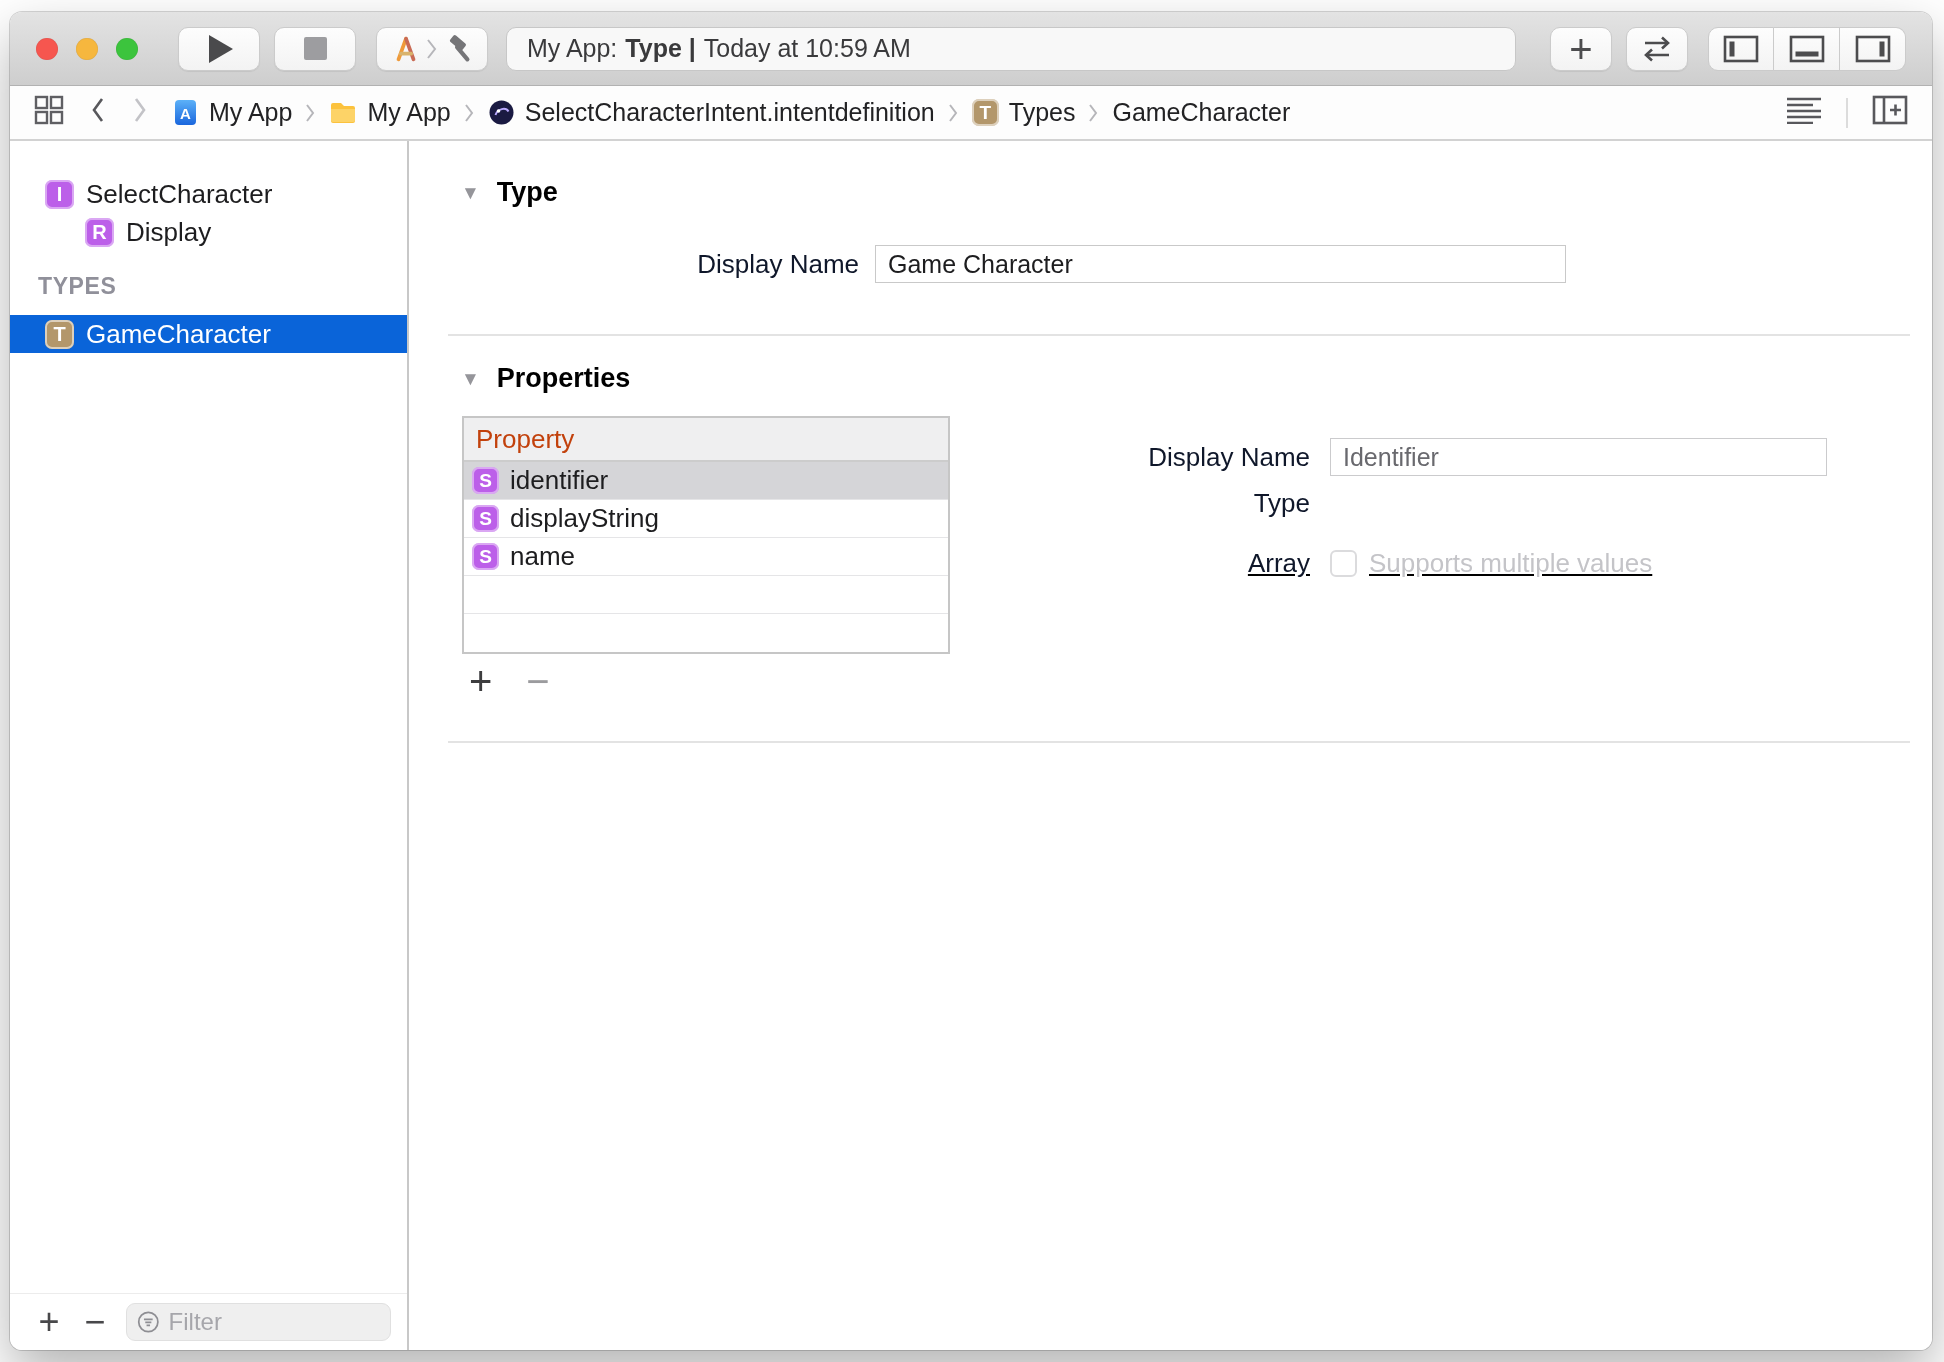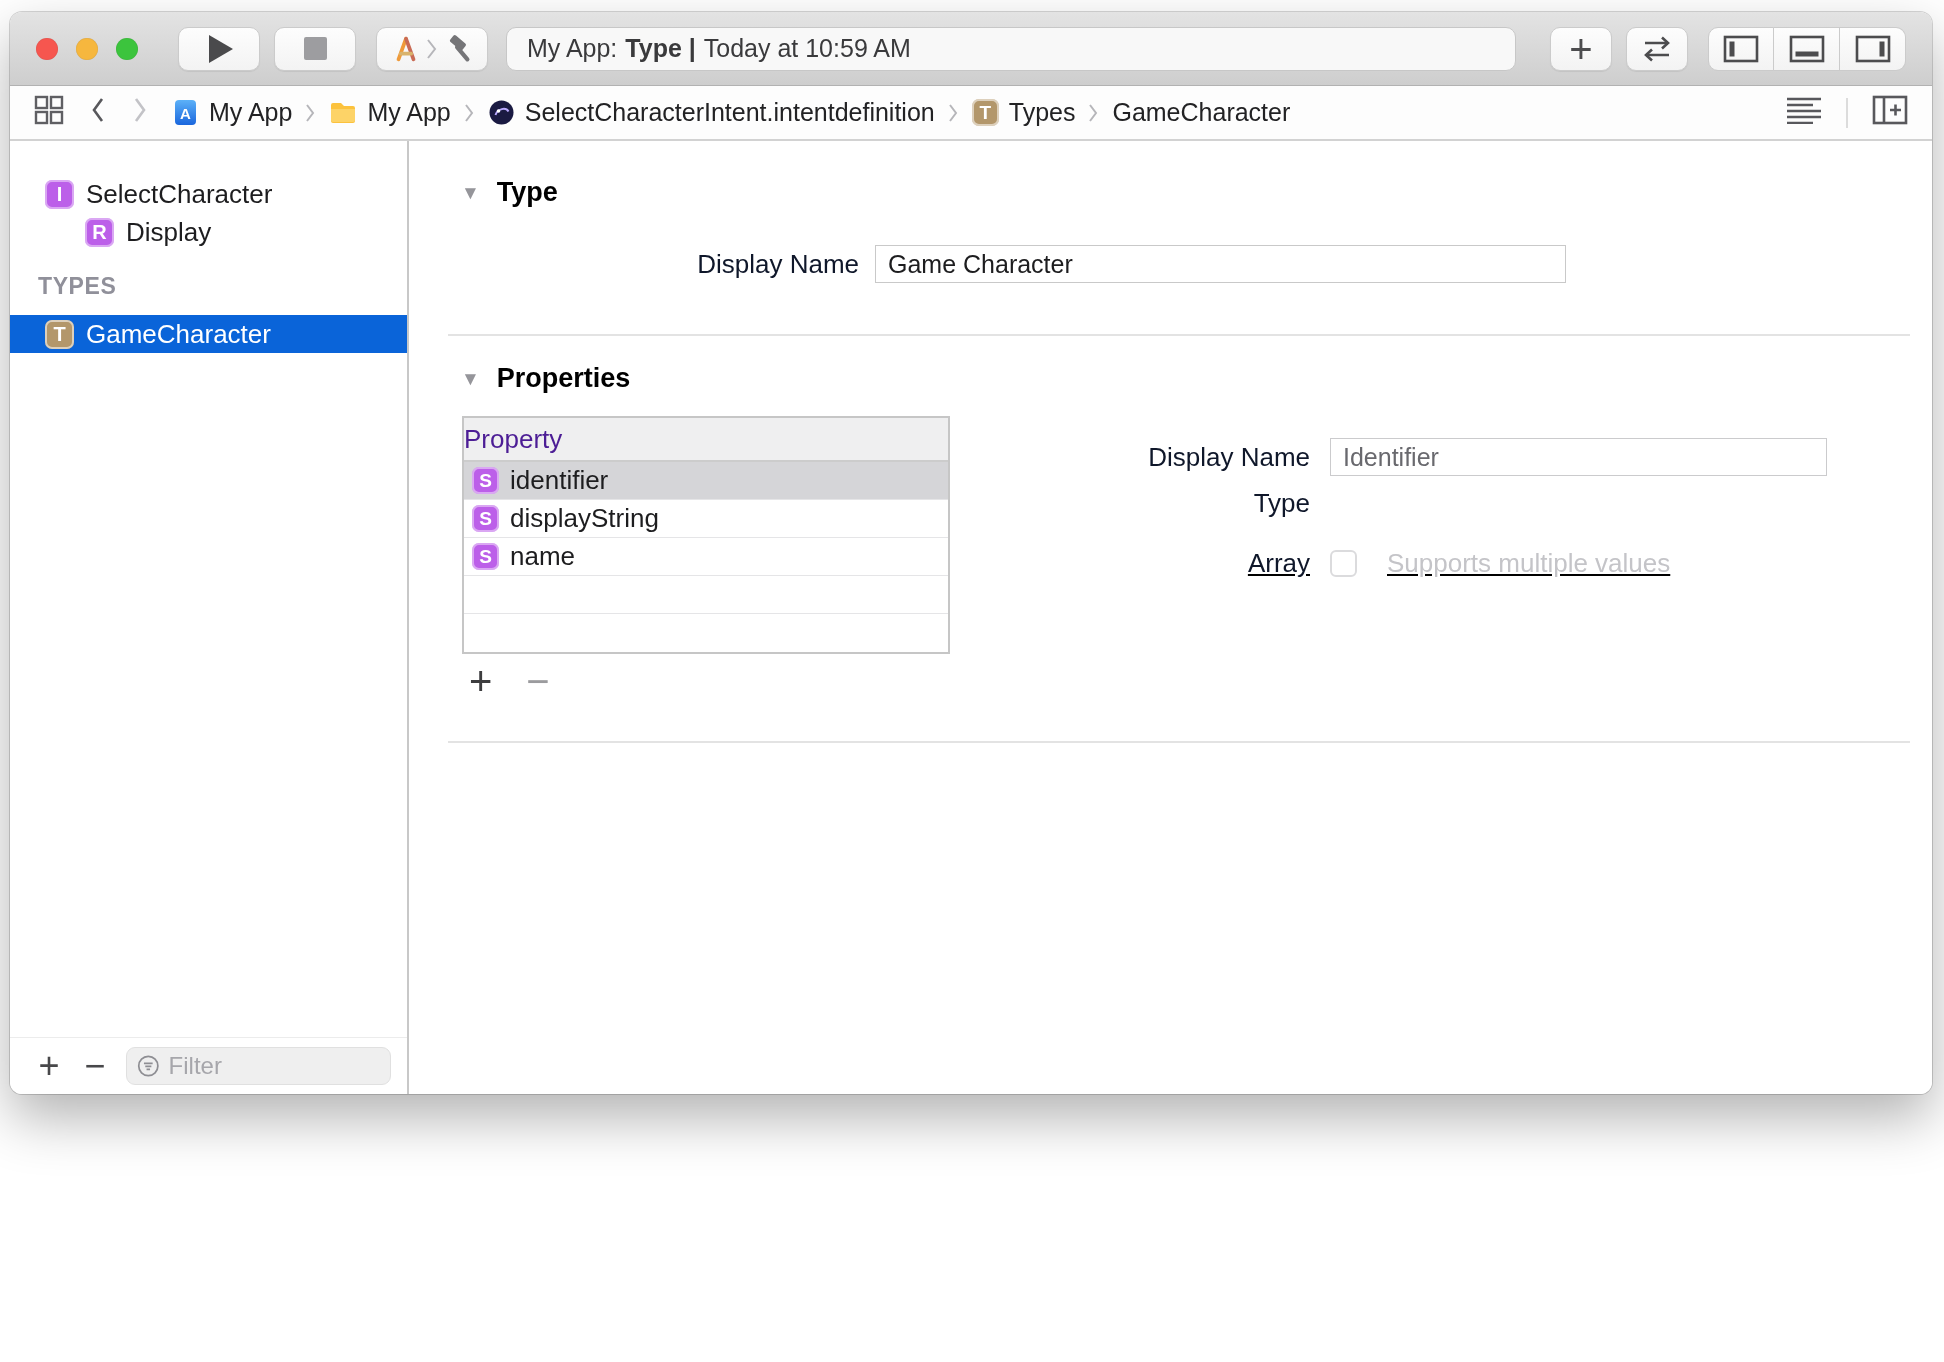--- a/index.html
+++ b/index.html
@@ -1,19 +1,19 @@
 <!DOCTYPE html>
 <html><head>
 <meta charset="utf-8">
 <style>
   * { margin:0; padding:0; box-sizing:border-box; }
   html,body { width:1944px; height:1362px; background:#ffffff; overflow:hidden;
               font-family:"Liberation Sans", sans-serif; }
 
-  .window { position:absolute; left:10px; top:12px; width:1922px; height:1082px;
+  .window { position:absolute; left:10px; top:12px; width:1922px; height:1338px;
             background:#fff; border-radius:12px; overflow:hidden;
             box-shadow:0 24px 55px rgba(0,0,0,.30), 0 0 0 1px rgba(0,0,0,.16);
             display:flex; flex-direction:column; }
 
   
   .toolbar { flex:0 0 74px; background:linear-gradient(#e3e3e3,#cecece);
              border-bottom:1px solid #b2b2b2; display:flex; align-items:center;
              padding:0 26px; }
   .traffic { display:flex; gap:18px; margin-right:40px; }
   .light { width:22px; height:22px; border-radius:50%; box-shadow:inset 0 0 1px rgba(0,0,0,.25); }
@@ -84,39 +84,39 @@
   .dn-row { position:absolute; top:104px; left:0; display:flex; align-items:center; }
   .form-label { font-size:26px; color:#0f172a; text-align:right; }
   .dn-row .form-label{ width:450px; }
   .text-input { border:1.5px solid #c9c9c9; height:38px; font-size:25px; color:#1d1d1f;
                 padding:0 12px; outline:none; background:#fff; font-family:"Liberation Sans",sans-serif; }
   .dn-input { width:691px; margin-left:16px; }
 
   .ptable { position:absolute; left:53px; top:275px; width:488px; height:238px;
             border:2px solid #c6c6c6; background:#fff; display:flex; flex-direction:column; }
   .thead { flex:0 0 44px; background:#efeff0; border-bottom:2px solid #cccccc;
-           display:flex; align-items:center; padding:0 0; font-size:26px; color:#4c1d95; }
+           display:flex; align-items:center; padding:0 12px; font-size:26px; color:#c2410c; }
   .prow { flex:0 0 38px; display:flex; align-items:center; padding:0 8px;
           border-bottom:1px solid #e5e5e7; font-size:26px; color:#1d1d1f; gap:11px; }
   .prow.selected { background:#d5d5d8; }
   .prow.empty.last { flex:1; border-bottom:none; }
   .table-actions { position:absolute; left:60px; top:520px; display:flex; gap:34px; }
   .ta-btn { font-size:40px; font-weight:300; line-height:1; }
   .ta-plus { color:#3d3d3f; } .ta-minus { color:#9b9b9e; }
 
   .df-row { position:absolute; left:0; display:flex; align-items:center; }
   .df-label { width:901px; }
   .df-input { width:497px; margin-left:20px; color:#69696e; border-color:#cbcbcd; }
   .type-select { width:497px; height:40px; margin-left:20px; border:1.5px solid #d9d9db;
                  border-radius:9px; background:#fcfcfd; display:flex; align-items:center;
                  padding:0 14px; font-size:25px; color:#c2c2c7; position:relative; }
   .stepper { position:absolute; right:10px; top:6px; }
   .checkbox { width:27px; height:27px; margin-left:20px; border:2px solid #dbdbdd;
               border-radius:6px; background:#fff; }
-  .cb-label { margin-left:30px; font-size:26px; color:#c4c4c8; }
+  .cb-label { margin-left:12px; font-size:26px; color:#c4c4c8; }
 </style>
 </head>
 <body>
 
 <div class="window">
 
   <div class="toolbar">
     <div class="traffic">
       <span class="light red"></span>
       <span class="light yellow"></span>

